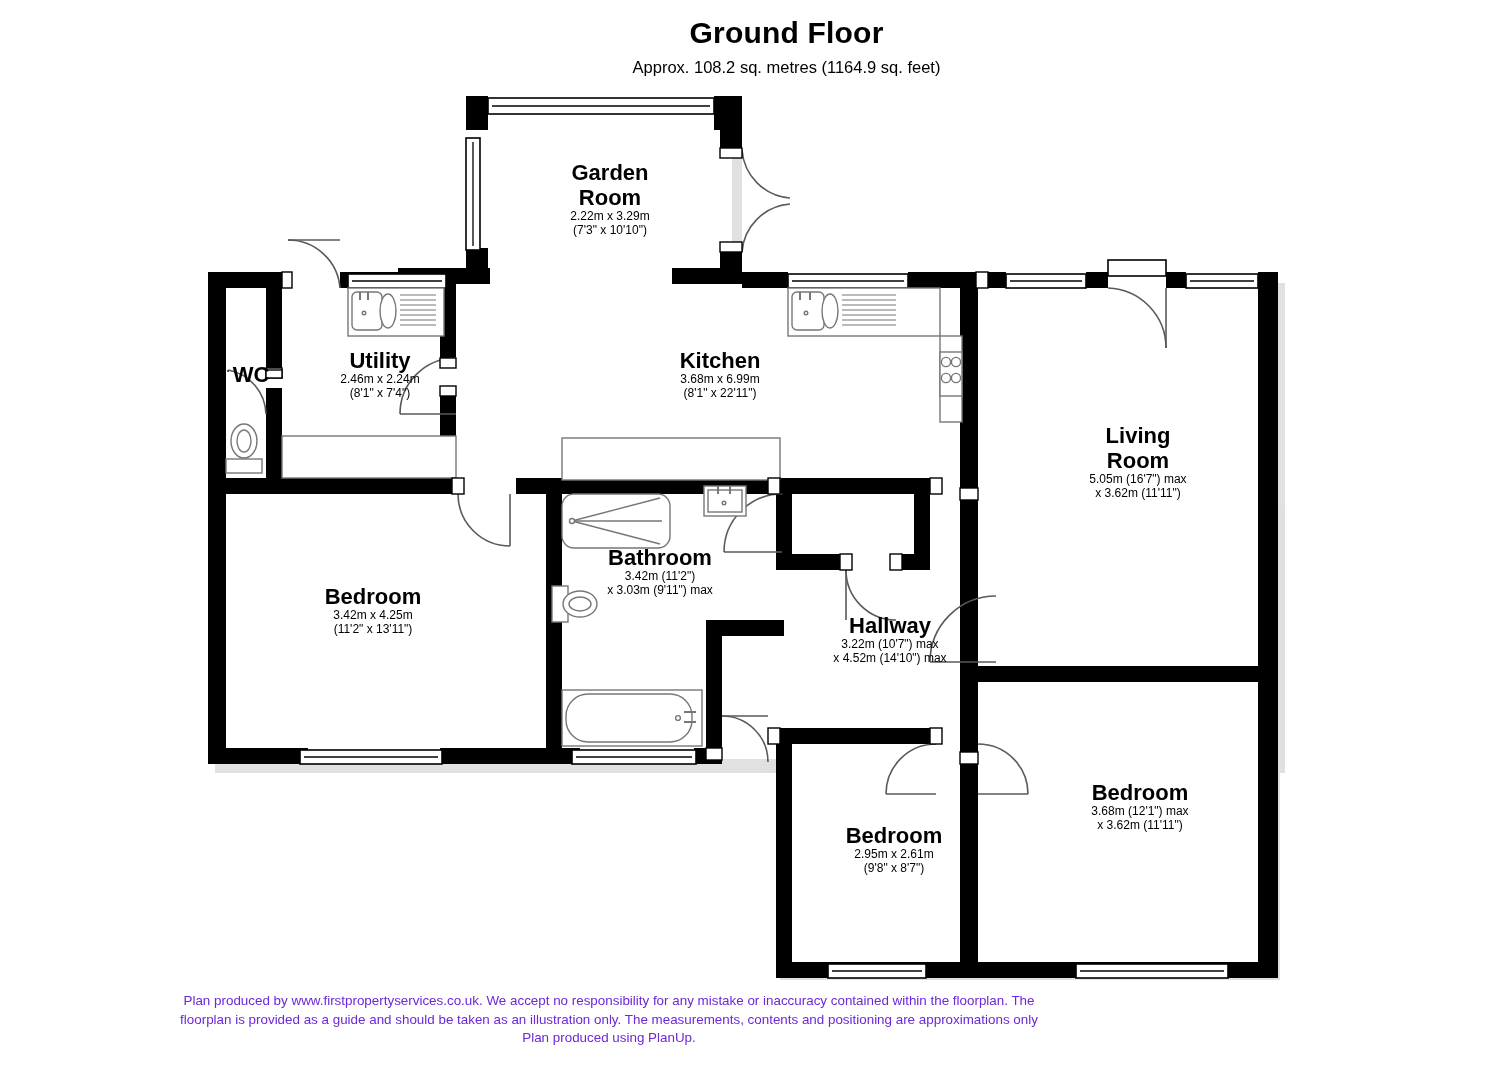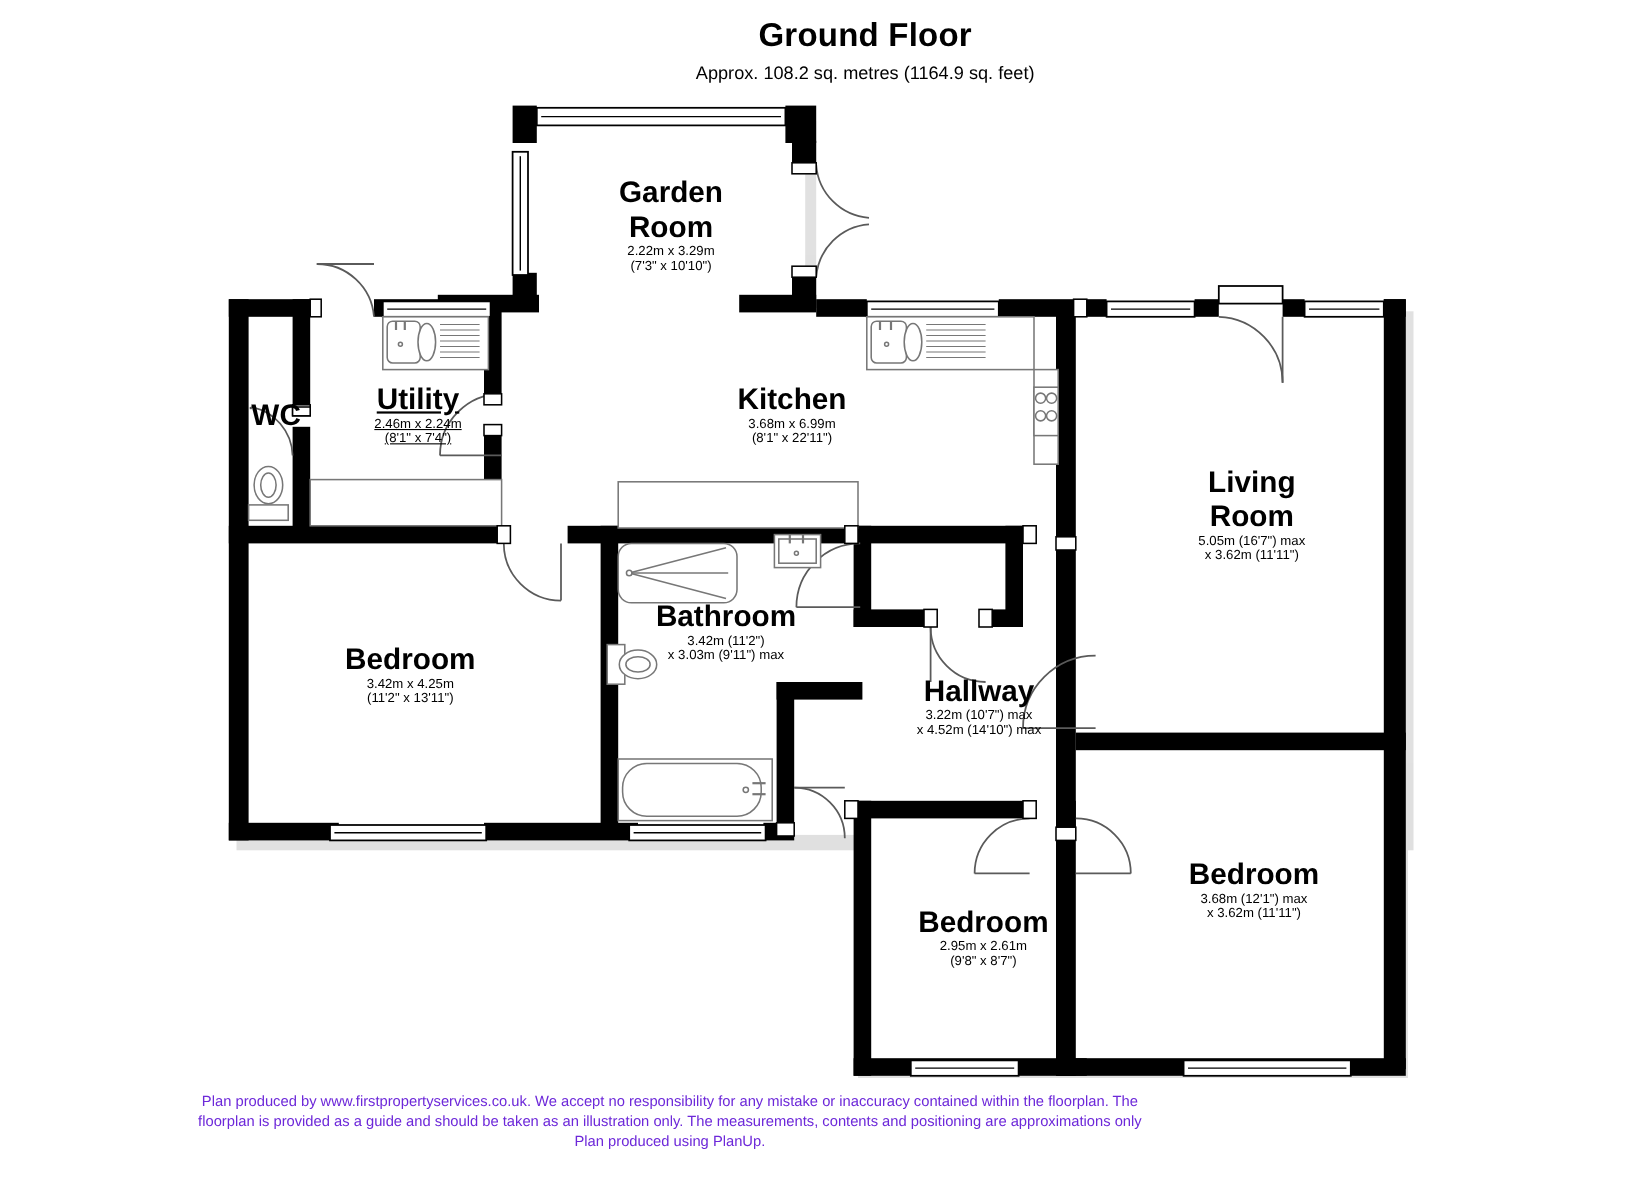--- a/index.html
+++ b/index.html
@@ -57,21 +57,21 @@
   }
 
   
   .room-label {
     position: absolute;
     text-align: center;
     line-height: 1.14;
     white-space: nowrap;
   }
   .room-label .rl-name {
-    font-size: 27px;
+    font-size: 22px;
     font-weight: bold;
     display: block;
   }
   .room-label .rl-dim {
     font-size: 12px;
     font-weight: normal;
     display: block;
   }
 
   
@@ -445,21 +445,21 @@
     <span class="rl-name">Garden</span>
     <span class="rl-name">Room</span>
     <span class="rl-dim">2.22m x 3.29m</span>
     <span class="rl-dim">(7'3" x 10'10")</span>
   </div>
 
   <div class="room-label" style="left:216px; top:362px; width:70px;">
     <span class="rl-name">WC</span>
   </div>
 
-  <div class="room-label" style="left:282px; top:348px; width:196px;text-decoration:underline;">
+  <div class="room-label" style="left:282px; top:348px; width:196px;">
     <span class="rl-name">Utility</span>
     <span class="rl-dim">2.46m x 2.24m</span>
     <span class="rl-dim">(8'1" x 7'4")</span>
   </div>
 
   <div class="room-label" style="left:620px; top:348px; width:200px;">
     <span class="rl-name">Kitchen</span>
     <span class="rl-dim">3.68m x 6.99m</span>
     <span class="rl-dim">(8'1" x 22'11")</span>
   </div>

